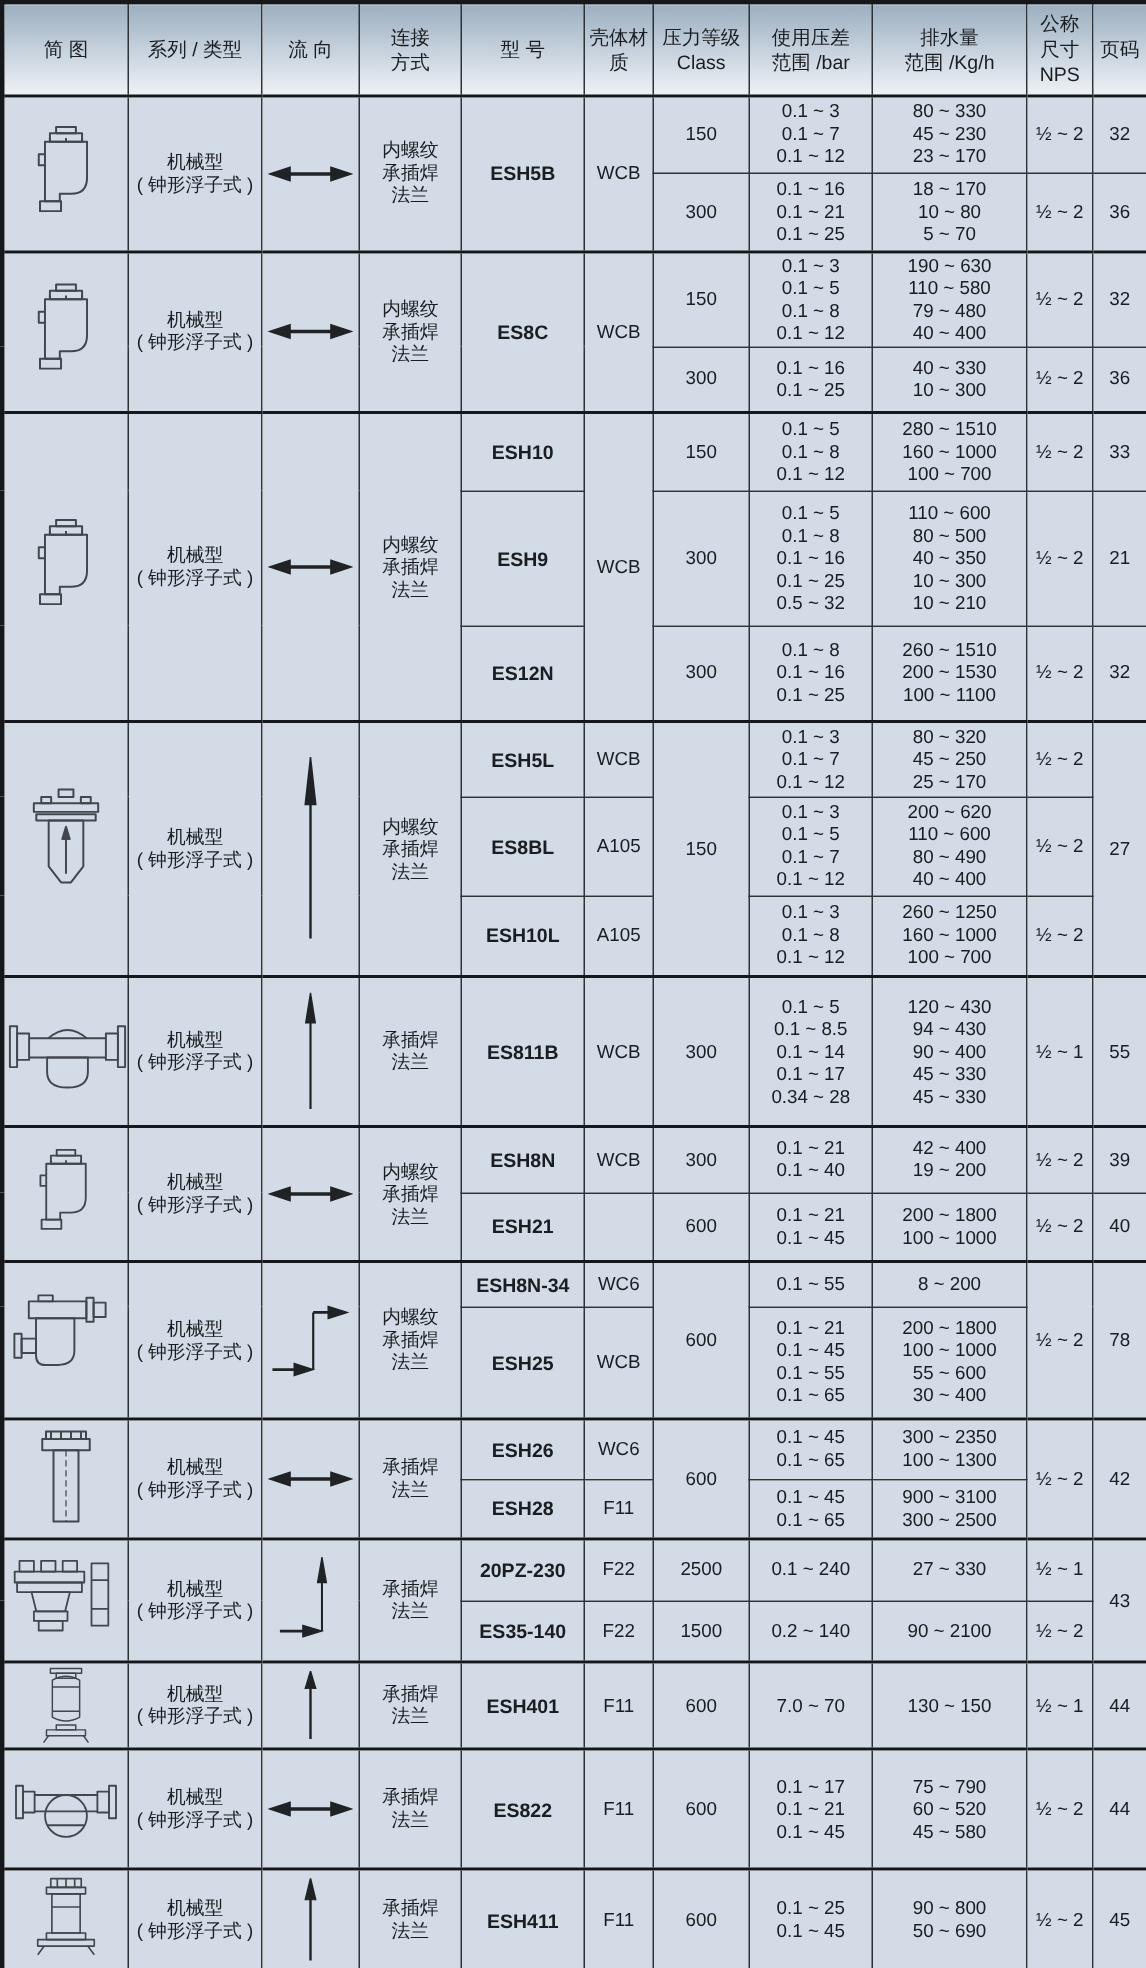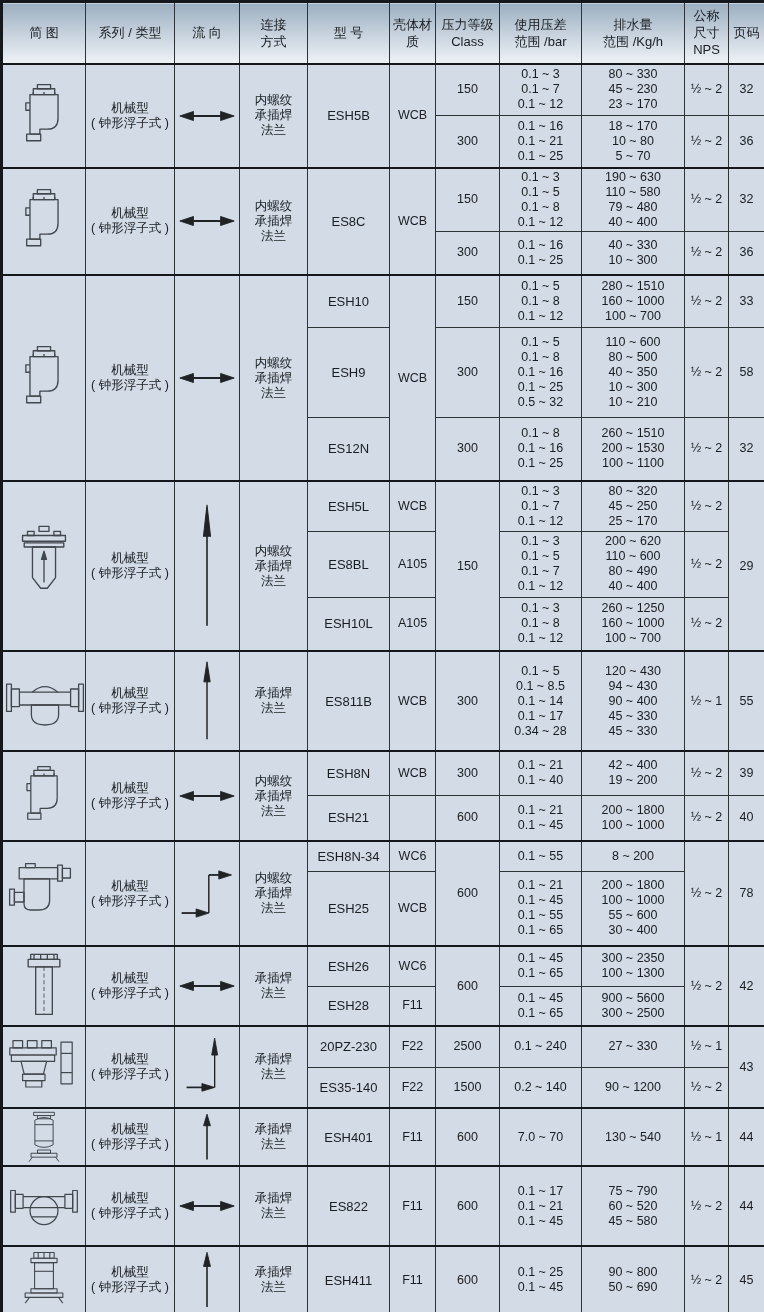--- a/index.html
+++ b/index.html
@@ -4,21 +4,21 @@
 <style>
   html,body{margin:0;padding:0;background:#ffffff;}
   #page{width:764px;height:1312px;box-sizing:border-box;font-family:"Liberation Sans","DejaVu Sans",sans-serif;color:#1a1d21;}
   table{border-collapse:collapse;table-layout:fixed;width:764px;height:1312px;border:3px solid #14181c;}
   td,th{border:1px solid #2e3338;padding:1px 2px;text-align:center;vertical-align:middle;
         white-space:pre-line;font-size:12.5px;line-height:15px;background:#d2dbe6;overflow:hidden;}
   th{background:linear-gradient(180deg,#9cafc0 0%,#c2cedа 45%,#eef2f6 100%);
      background:linear-gradient(180deg,#9cafc0 0%,#c2ceda 45%,#eef2f6 100%);
      border-bottom:2px solid #14181c;font-weight:400;font-size:13px;line-height:17px;}
   tr.gs td{border-top:2px solid #14181c;}
-  .model{font-size:13px;}
+  .model{font-size:13px;font-weight:bold;}
   svg.dia,svg.arr{display:block;margin:0 auto;}
   .sym-defs{position:absolute;width:0;height:0;overflow:hidden;}
 </style>
 </head>
 <body>
 
 <svg class="sym-defs" xmlns="http://www.w3.org/2000/svg">
   <defs>
     <g id="trap-float-side" fill="none" stroke="#42474d" stroke-width="1.6" stroke-linejoin="round">
       <rect x="32" y="2" width="16" height="5"></rect>
@@ -280,21 +280,21 @@
 0.1 ~ 8
 0.1 ~ 16
 0.1 ~ 25
 0.5 ~ 32</td>
     <td>110 ~ 600
 80 ~ 500
 40 ~ 350
 10 ~ 300
 10 ~ 210</td>
     <td>½ ~ 2</td>
-    <td>58</td>
+    <td>21</td>
   </tr>
   <tr style="height:64px">
     <td class="model">ES12N</td>
     <td>300</td>
     <td>0.1 ~ 8
 0.1 ~ 16
 0.1 ~ 25</td>
     <td>260 ~ 1510
 200 ~ 1530
 100 ~ 1100</td>
@@ -317,21 +317,21 @@
     <td class="model">ESH5L</td>
     <td>WCB</td>
     <td rowspan="3">150</td>
     <td>0.1 ~ 3
 0.1 ~ 7
 0.1 ~ 12</td>
     <td>80 ~ 320
 45 ~ 250
 25 ~ 170</td>
     <td>½ ~ 2</td>
-    <td rowspan="3">29</td>
+    <td rowspan="3">27</td>
   </tr>
   <tr style="height:66px">
     <td class="model">ES8BL</td>
     <td>A105</td>
     <td>0.1 ~ 3
 0.1 ~ 5
 0.1 ~ 7
 0.1 ~ 12</td>
     <td>200 ~ 620
 110 ~ 600
@@ -465,21 +465,21 @@
     <td>300 ~ 2350
 100 ~ 1300</td>
     <td rowspan="2">½ ~ 2</td>
     <td rowspan="2">42</td>
   </tr>
   <tr style="height:40px">
     <td class="model">ESH28</td>
     <td>F11</td>
     <td>0.1 ~ 45
 0.1 ~ 65</td>
-    <td>900 ~ 5600
+    <td>900 ~ 3100
 300 ~ 2500</td>
   </tr>
 
   <tr class="gs" style="height:41px">
     <td rowspan="2"><svg class="dia" width="80" height="58" viewBox="0 0 100 70">
               <use href="#trap-multi-flange"></use>
             </svg></td>
     <td rowspan="2">机械型
 ( 钟形浮子式 )</td>
     <td rowspan="2"><svg class="arr" width="50" height="68" viewBox="0 0 56 80">
@@ -493,40 +493,40 @@
     <td>0.1 ~ 240</td>
     <td>27 ~ 330</td>
     <td>½ ~ 1</td>
     <td rowspan="2">43</td>
   </tr>
   <tr style="height:41px">
     <td class="model">ES35-140</td>
     <td>F22</td>
     <td>1500</td>
     <td>0.2 ~ 140</td>
-    <td>90 ~ 1200</td>
+    <td>90 ~ 2100</td>
     <td>½ ~ 2</td>
   </tr>
 
   <tr class="gs" style="height:58px">
     <td><svg class="dia" width="40" height="52" viewBox="0 0 60 80">
               <use href="#trap-capsule"></use>
             </svg></td>
     <td>机械型
 ( 钟形浮子式 )</td>
     <td><svg class="arr" width="20" height="48" viewBox="0 0 20 90" preserveAspectRatio="none">
               <use href="#arrow-up"></use>
             </svg></td>
     <td>承插焊
 法兰</td>
     <td class="model">ESH401</td>
     <td>F11</td>
     <td>600</td>
     <td>7.0 ~ 70</td>
-    <td>130 ~ 540</td>
+    <td>130 ~ 150</td>
     <td>½ ~ 1</td>
     <td>44</td>
   </tr>
 
   <tr class="gs" style="height:80px">
     <td><svg class="dia" width="70" height="62" viewBox="0 0 90 80">
               <use href="#trap-ball-flanged"></use>
             </svg></td>
     <td>机械型
 ( 钟形浮子式 )</td>

